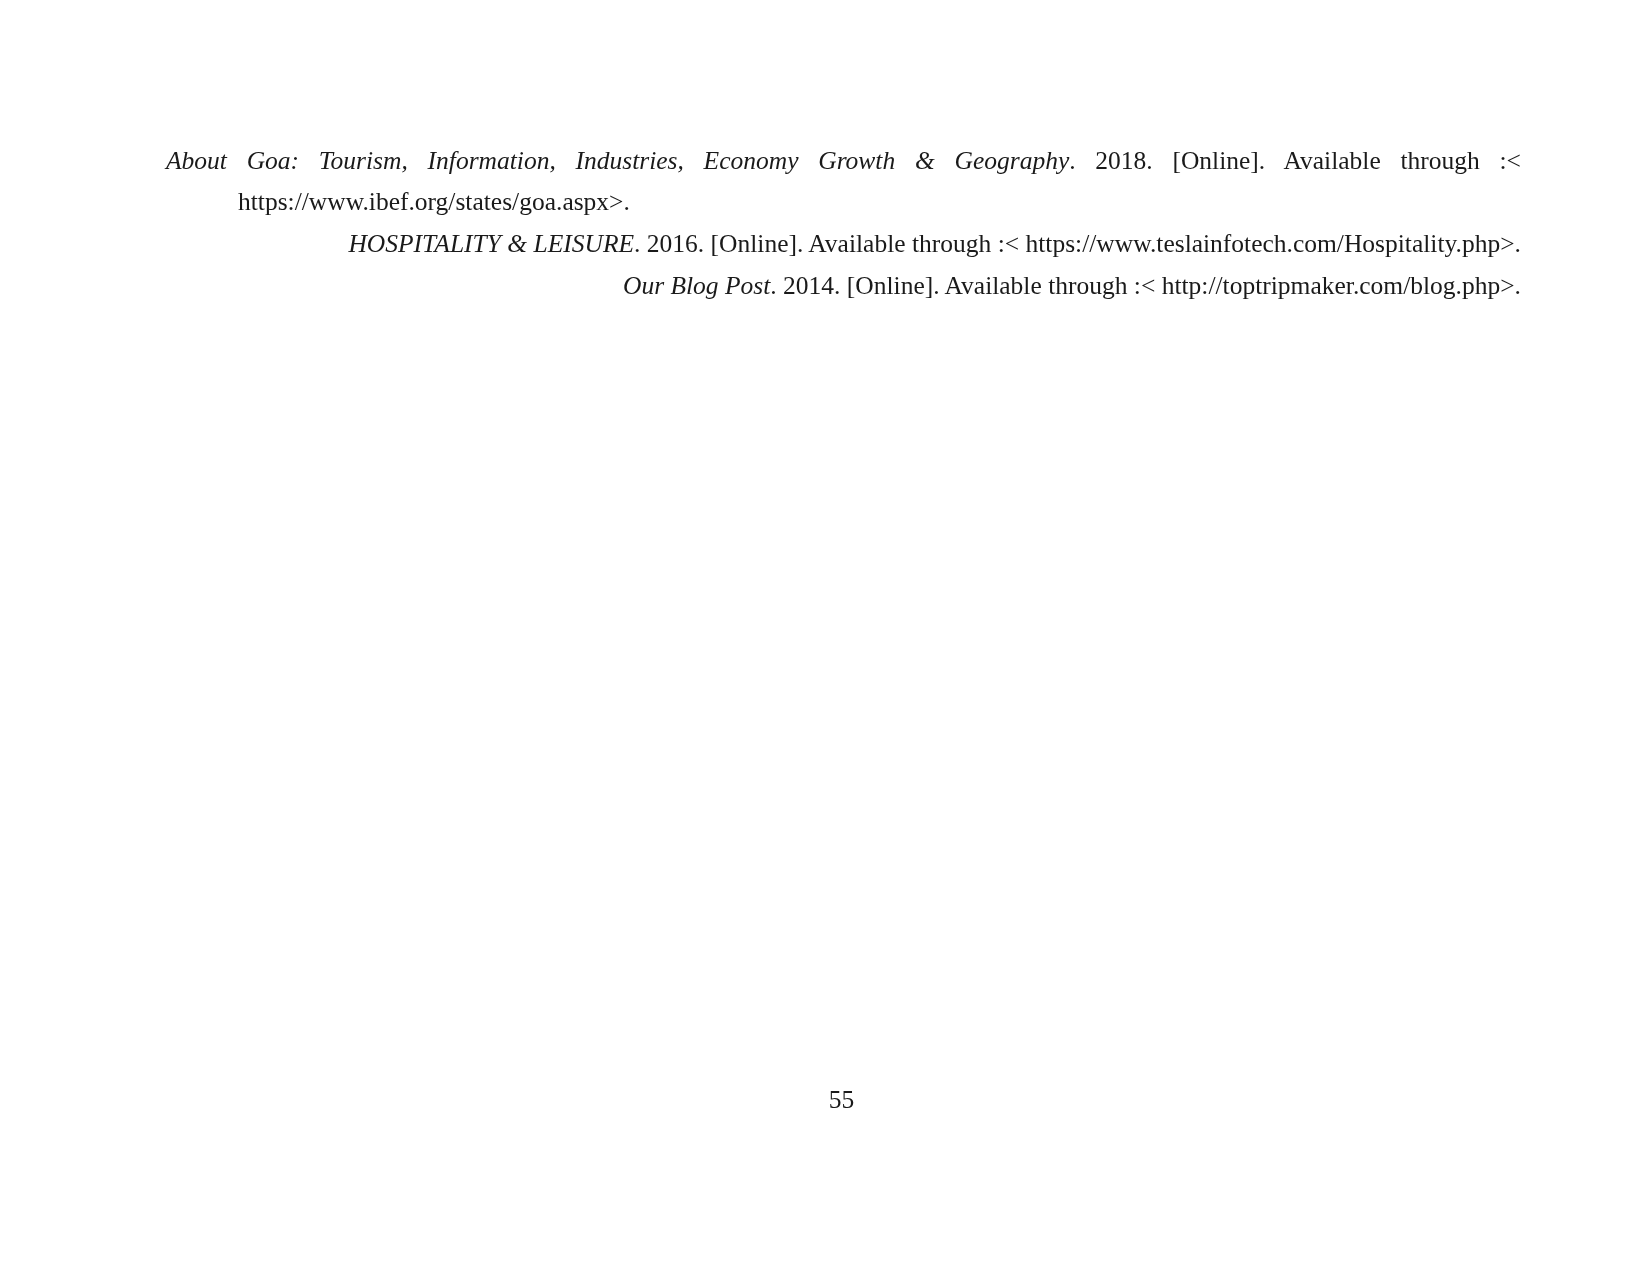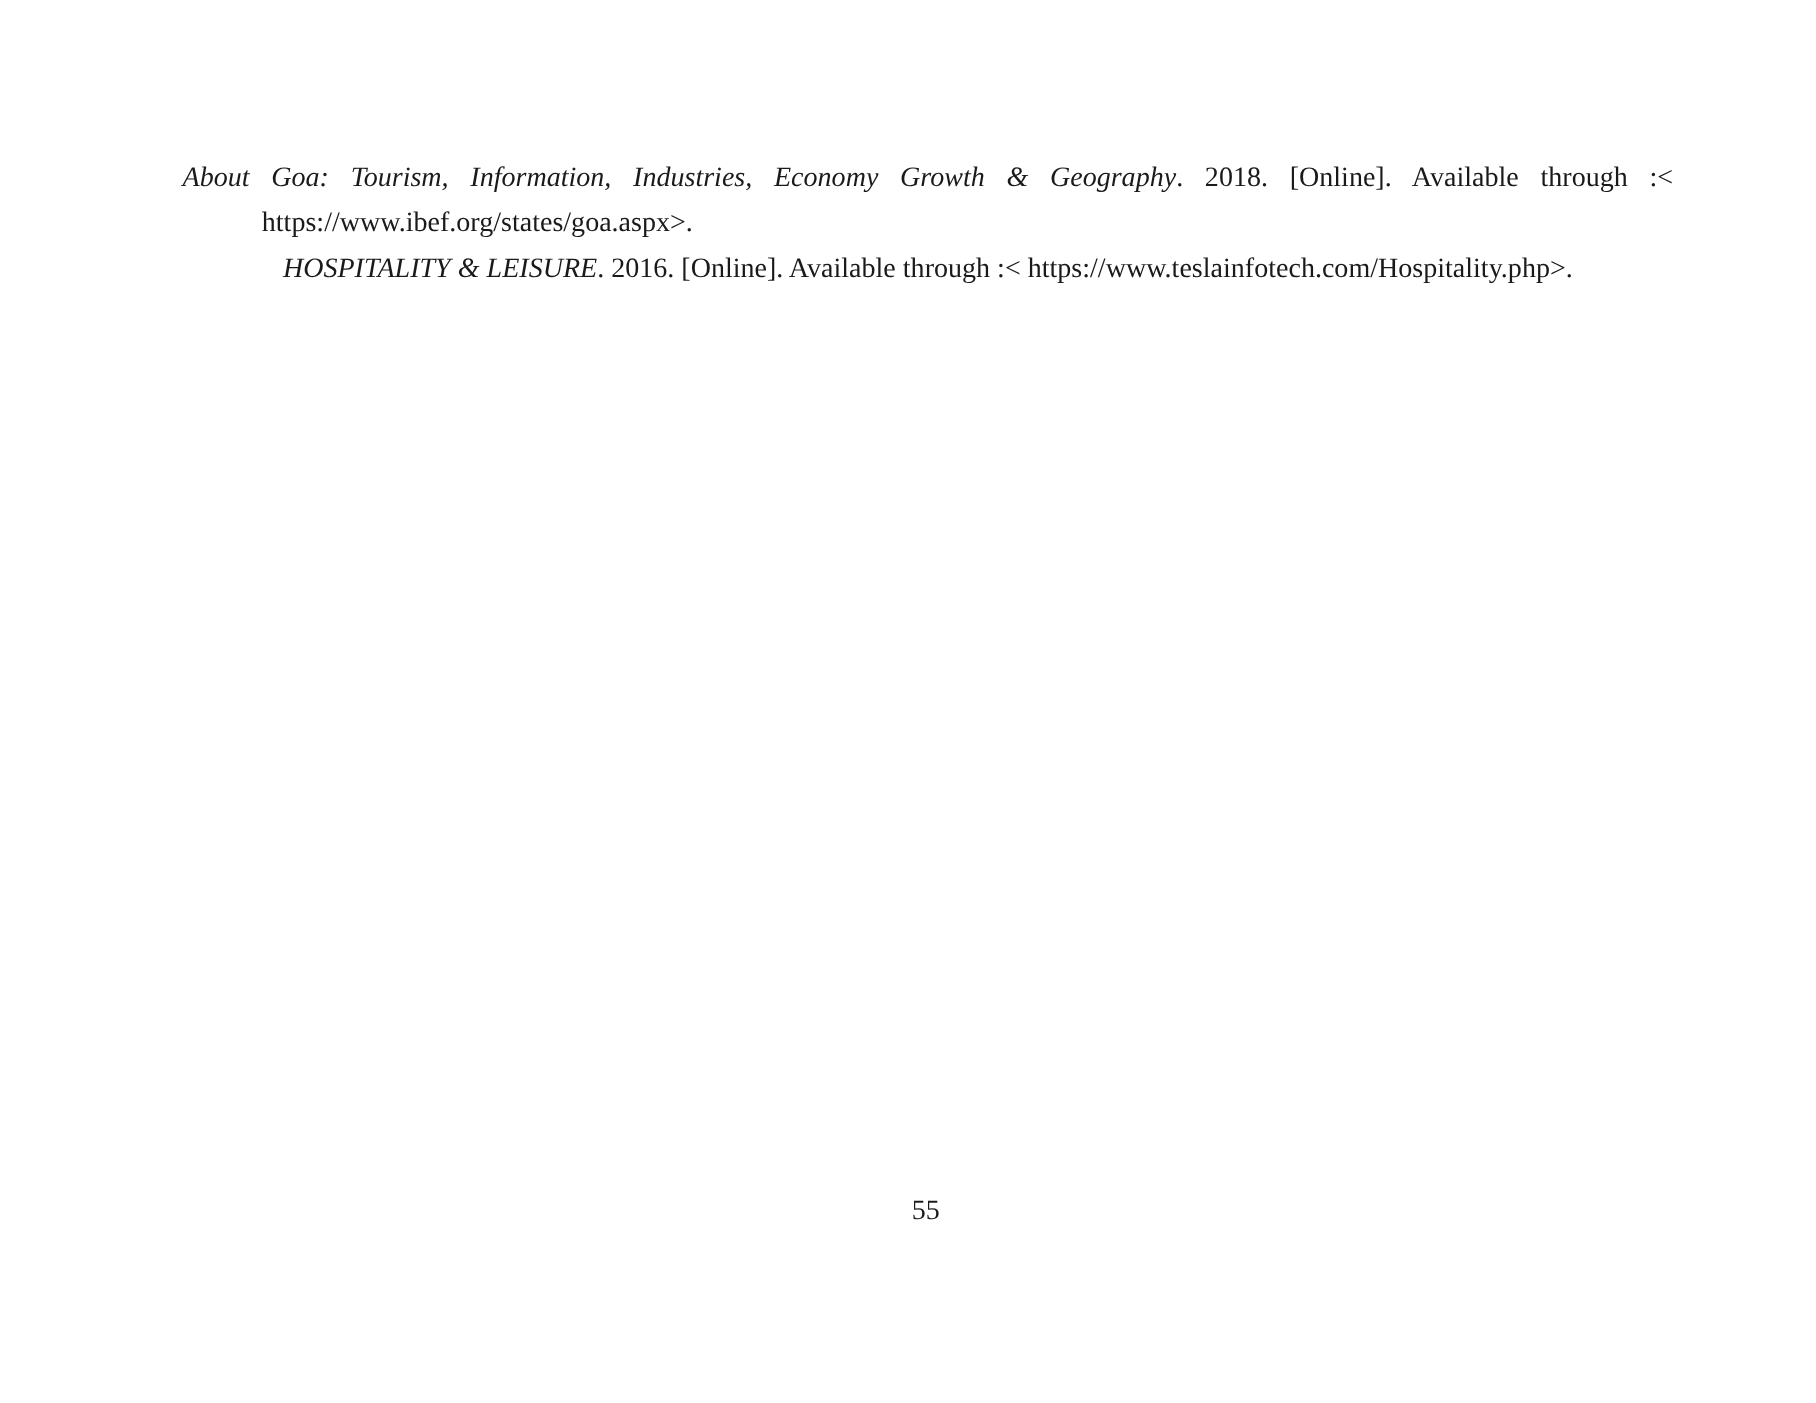--- a/index.html
+++ b/index.html
@@ -34,21 +34,21 @@
     line-height: 41px;
     text-align: justify;
     text-justify: inter-word;
     margin: 0 0 1px 0;
     padding-left: 72px;
     text-indent: -72px;
     word-break: normal;
     hyphens: none;
   }
   .reference.no-justify {
-    text-align: center;
+    text-align: right;
   }
   .ttl {
     font-style: italic;
   }
   .page-number {
     position: absolute;
     left: 0;
     top: 1085px;
     width: 1651px;
     text-align: center;
@@ -67,18 +67,21 @@
     <p class="reference">
       <span class="ttl">About Goa: Tourism, Information, Industries, Economy Growth &amp; Geography</span><span>. 2018. [Online]. Available through :&lt; https://www.ibef.org/states/goa.aspx&gt;.</span>
     </p>
 
 
     <p class="reference no-justify">
       <span class="ttl">HOSPITALITY &amp; LEISURE</span><span>. 2016. [Online]. Available through :&lt; https://www.teslainfotech.com/Hospitality.php&gt;.</span>
     </p>
 
 
+    <p class="reference no-justify">
+      <span class="ttl">Our Blog Post</span><span>. 2014. [Online]. Available through :&lt; http://toptripmaker.com/blog.php&gt;.</span>
+    </p>
 
   </div>
 
   <div class="page-number">55</div>
 
 </div>
 
 </body></html>

